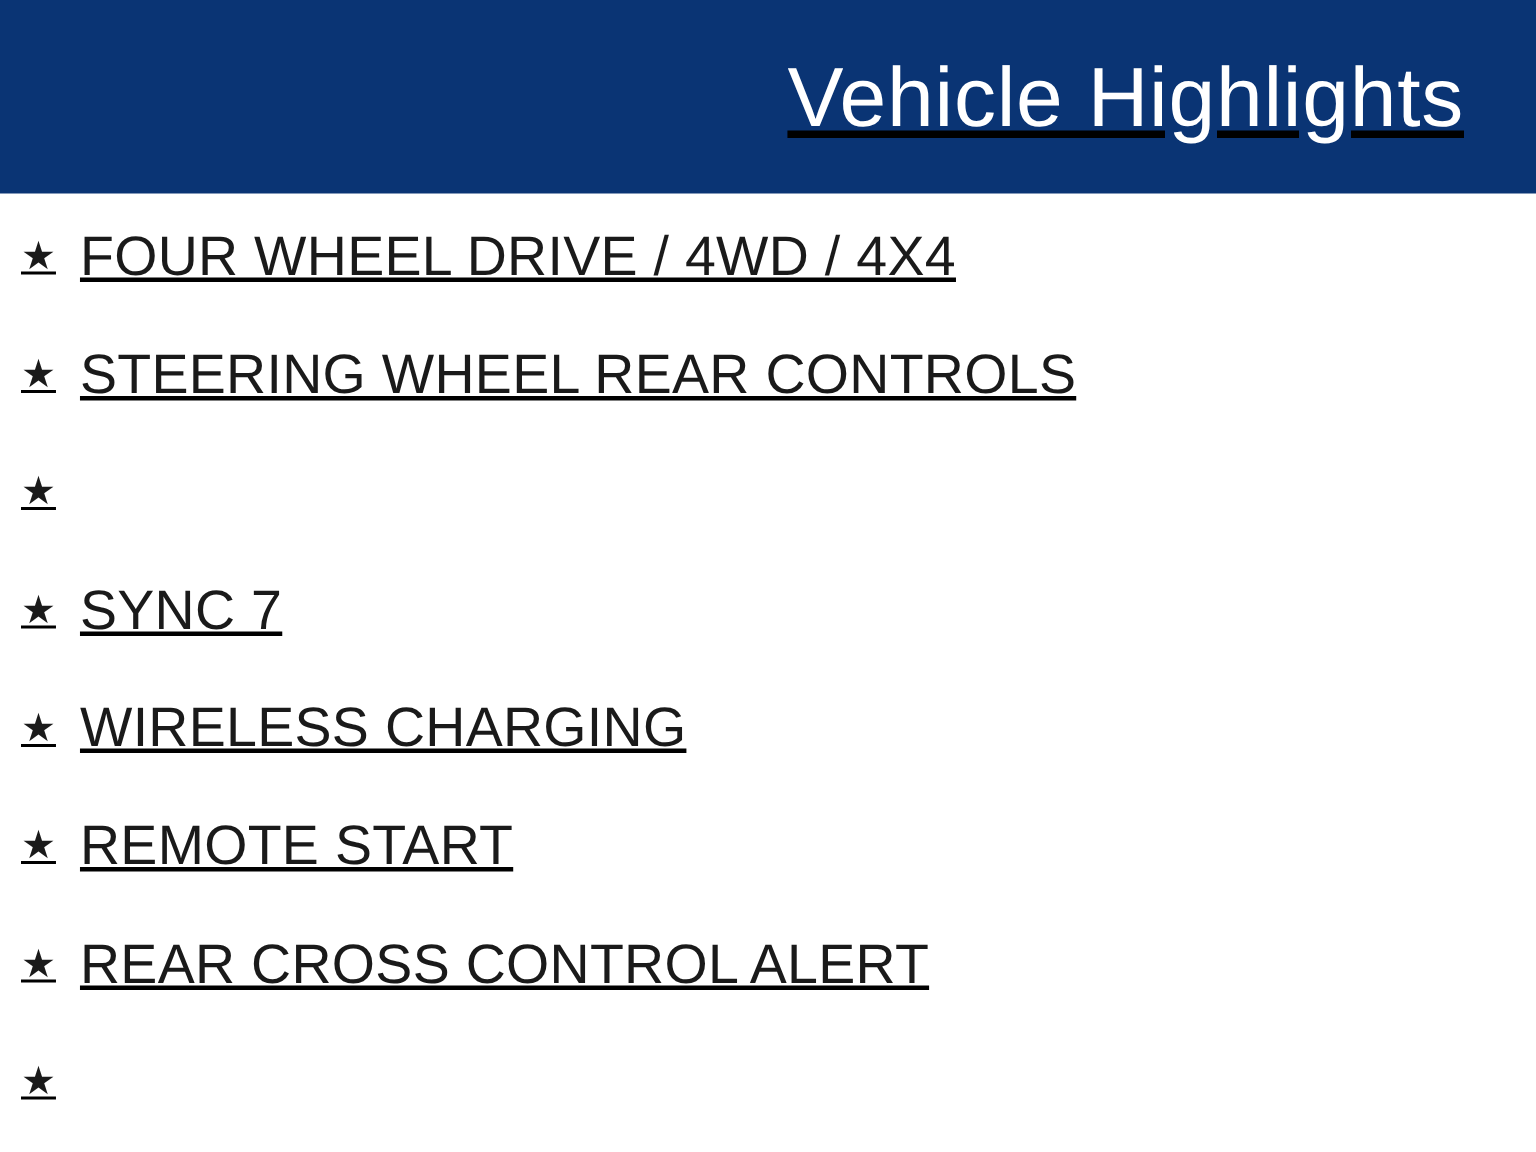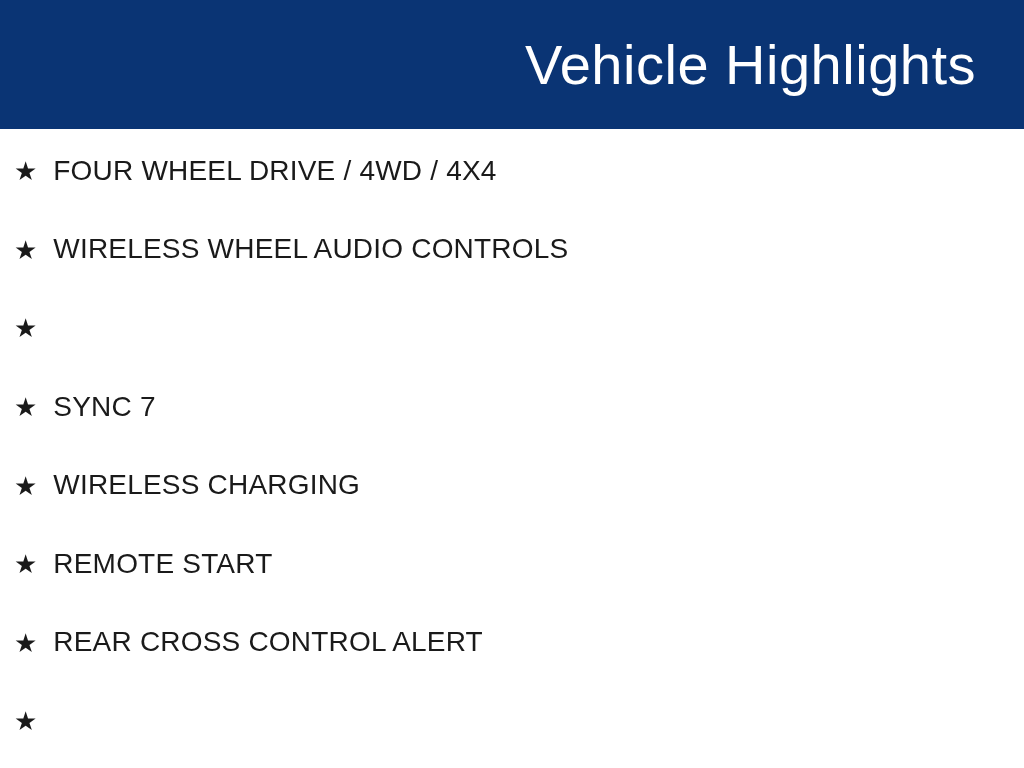--- a/index.html
+++ b/index.html
@@ -7,20 +7,21 @@
     padding: 0;
     background: #ffffff;
   }
   .slide {
     position: relative;
     width: 1024px;
     height: 768px;
     background: var(--body-bg, #ffffff);
     overflow: hidden;
     font-family: "Liberation Sans", sans-serif;
+    text-decoration: underline;
   }
   .header {
     box-sizing: border-box;
     width: 100%;
     height: 129px;
     background: var(--header-bg, #0a3474);
     display: flex;
     align-items: center;
     justify-content: flex-end;
     padding-right: 48px;
@@ -53,21 +54,21 @@
   }
   .star {
     font-family: "DejaVu Sans", sans-serif;
     font-size: 26px;
     line-height: 1;
     color: var(--bullet, #1a1a1a);
     margin-right: 16px;
     flex: 0 0 auto;
   }
   .label {
-    font-size: 28px;
+    font-size: 37px;
     line-height: 1.1;
     color: var(--item-text, #1a1a1a);
     letter-spacing: 0.2px;
     white-space: nowrap;
   }
 </style>
 </head>
 <body>
 
 <div class="slide">
@@ -76,21 +77,21 @@
   </header>
   <main class="content">
     <ul class="list">
   <li class="item">
     <span class="star">★</span>
     <span class="label">FOUR WHEEL DRIVE / 4WD / 4X4</span>
   </li>
 
   <li class="item">
     <span class="star">★</span>
-    <span class="label">WIRELESS WHEEL AUDIO CONTROLS</span>
+    <span class="label">STEERING WHEEL REAR CONTROLS</span>
   </li>
 
   <li class="item">
     <span class="star">★</span>
   </li>
 
   <li class="item">
     <span class="star">★</span>
     <span class="label">SYNC 7</span>
   </li>

